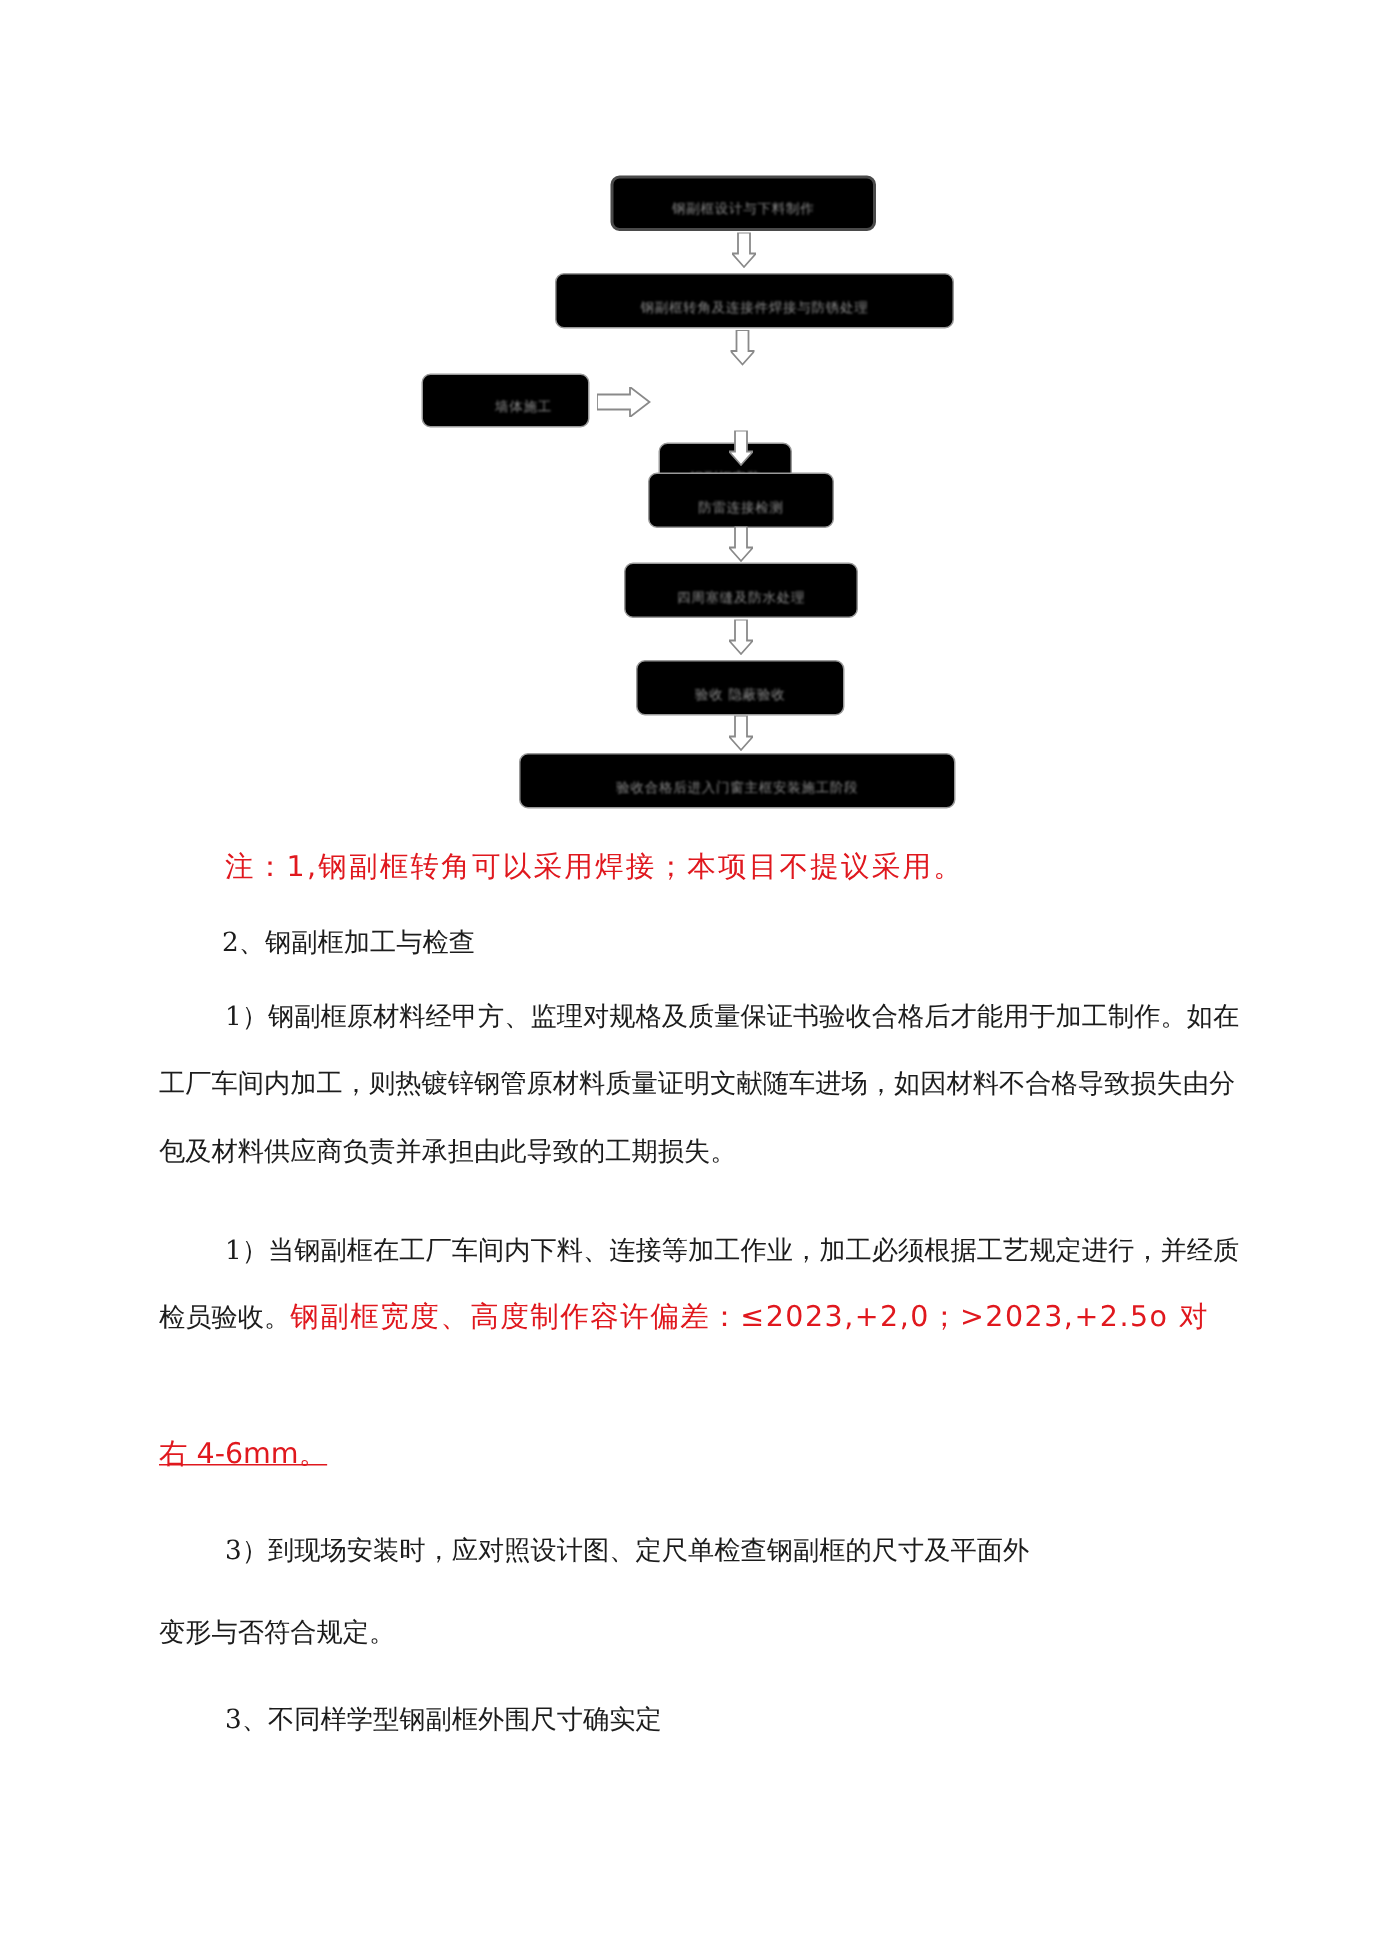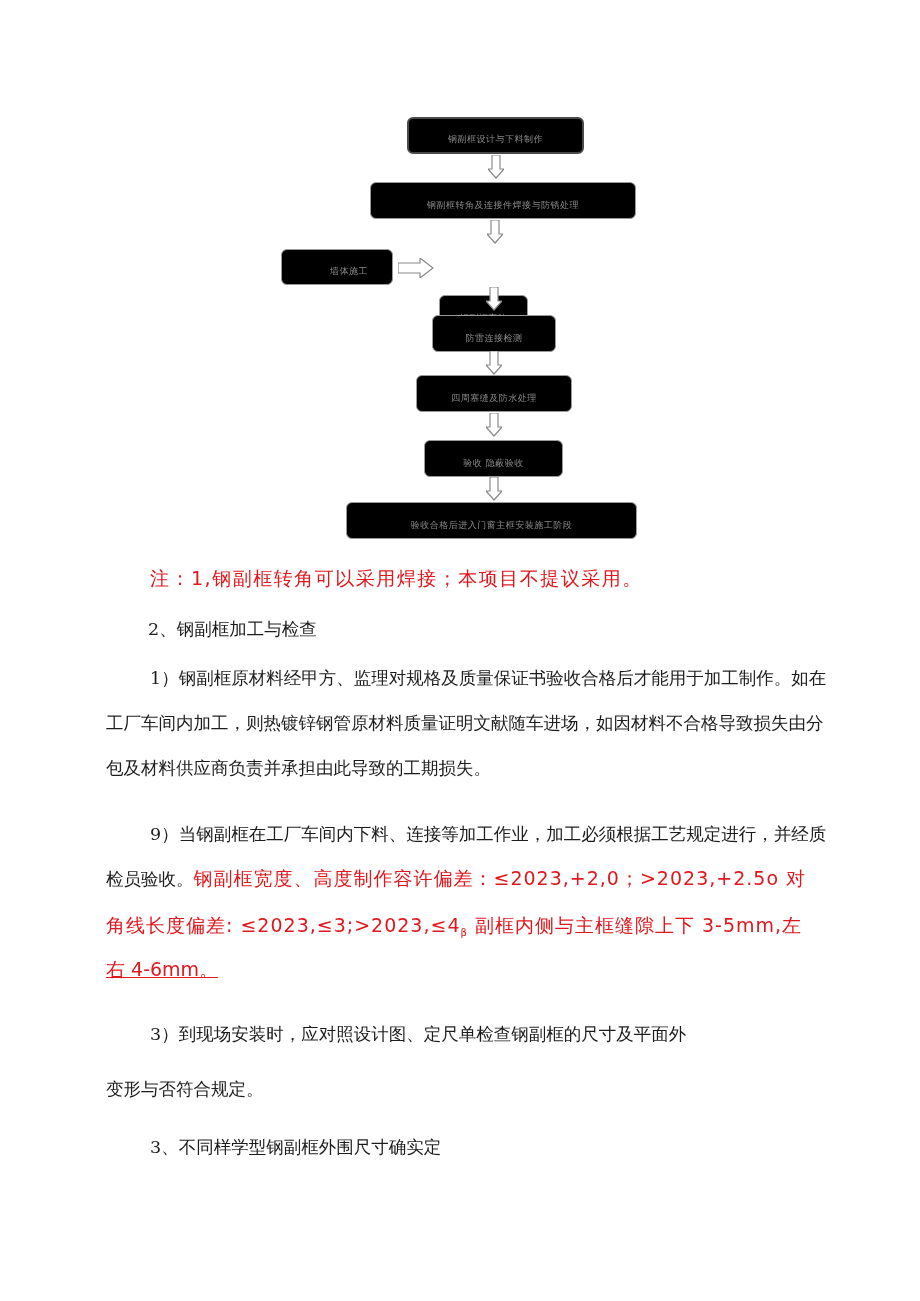--- a/index.html
+++ b/index.html
@@ -84,26 +84,23 @@
   </div>
 
   <div class="line red" style="left:150px; top:566px; font-size:19px; letter-spacing:1.5px;">注：1,钢副框转角可以采用焊接；本项目不提议采用。</div>
 
   <div class="line black" style="left:148px; top:617px;">2、钢副框加工与检查</div>
 
   <div class="line black" style="left:150px; top:666px;">1）钢副框原材料经甲方、监理对规格及质量保证书验收合格后才能用于加工制作。如在</div>
   <div class="line black" style="left:106px; top:711px;">工厂车间内加工，则热镀锌钢管原材料质量证明文献随车进场，如因材料不合格导致损失由分</div>
   <div class="line black" style="left:106px; top:756px;">包及材料供应商负责并承担由此导致的工期损失。</div>
 
-  <div class="line black" style="left:150px; top:822px;">9）当钢副框在工厂车间内下料、连接等加工作业，加工必须根据工艺规定进行，并经质</div>
+  <div class="line black" style="left:150px; top:822px;">1）当钢副框在工厂车间内下料、连接等加工作业，加工必须根据工艺规定进行，并经质</div>
   <div class="line" style="left:106px; top:866px;">
     <span class="black">检员验收。</span><span class="red" style="font-size:19px; letter-spacing:1px;">钢副框宽度、高度制作容许偏差：≤2023,+2,0；&gt;2023,+2.5o 对</span>
-  </div>
-  <div class="line red" style="left:106px; top:913px; font-size:19px; letter-spacing:1px;">
-    <span>角线长度偏差: ≤2023,≤3;&gt;2023,≤4</span><span class="sub">β</span><span> 副框内侧与主框缝隙上下 3-5mm,左</span>
   </div>
   <div class="line red" style="left:106px; top:957px; font-size:19px;text-decoration:underline;">右 4-6mm。</div>
 
   <div class="line black" style="left:150px; top:1022px;">3）到现场安装时，应对照设计图、定尺单检查钢副框的尺寸及平面外</div>
   <div class="line black" style="left:106px; top:1077px;">变形与否符合规定。</div>
 
   <div class="line black" style="left:150px; top:1135px;">3、不同样学型钢副框外围尺寸确实定</div>
 
 </div>
 

